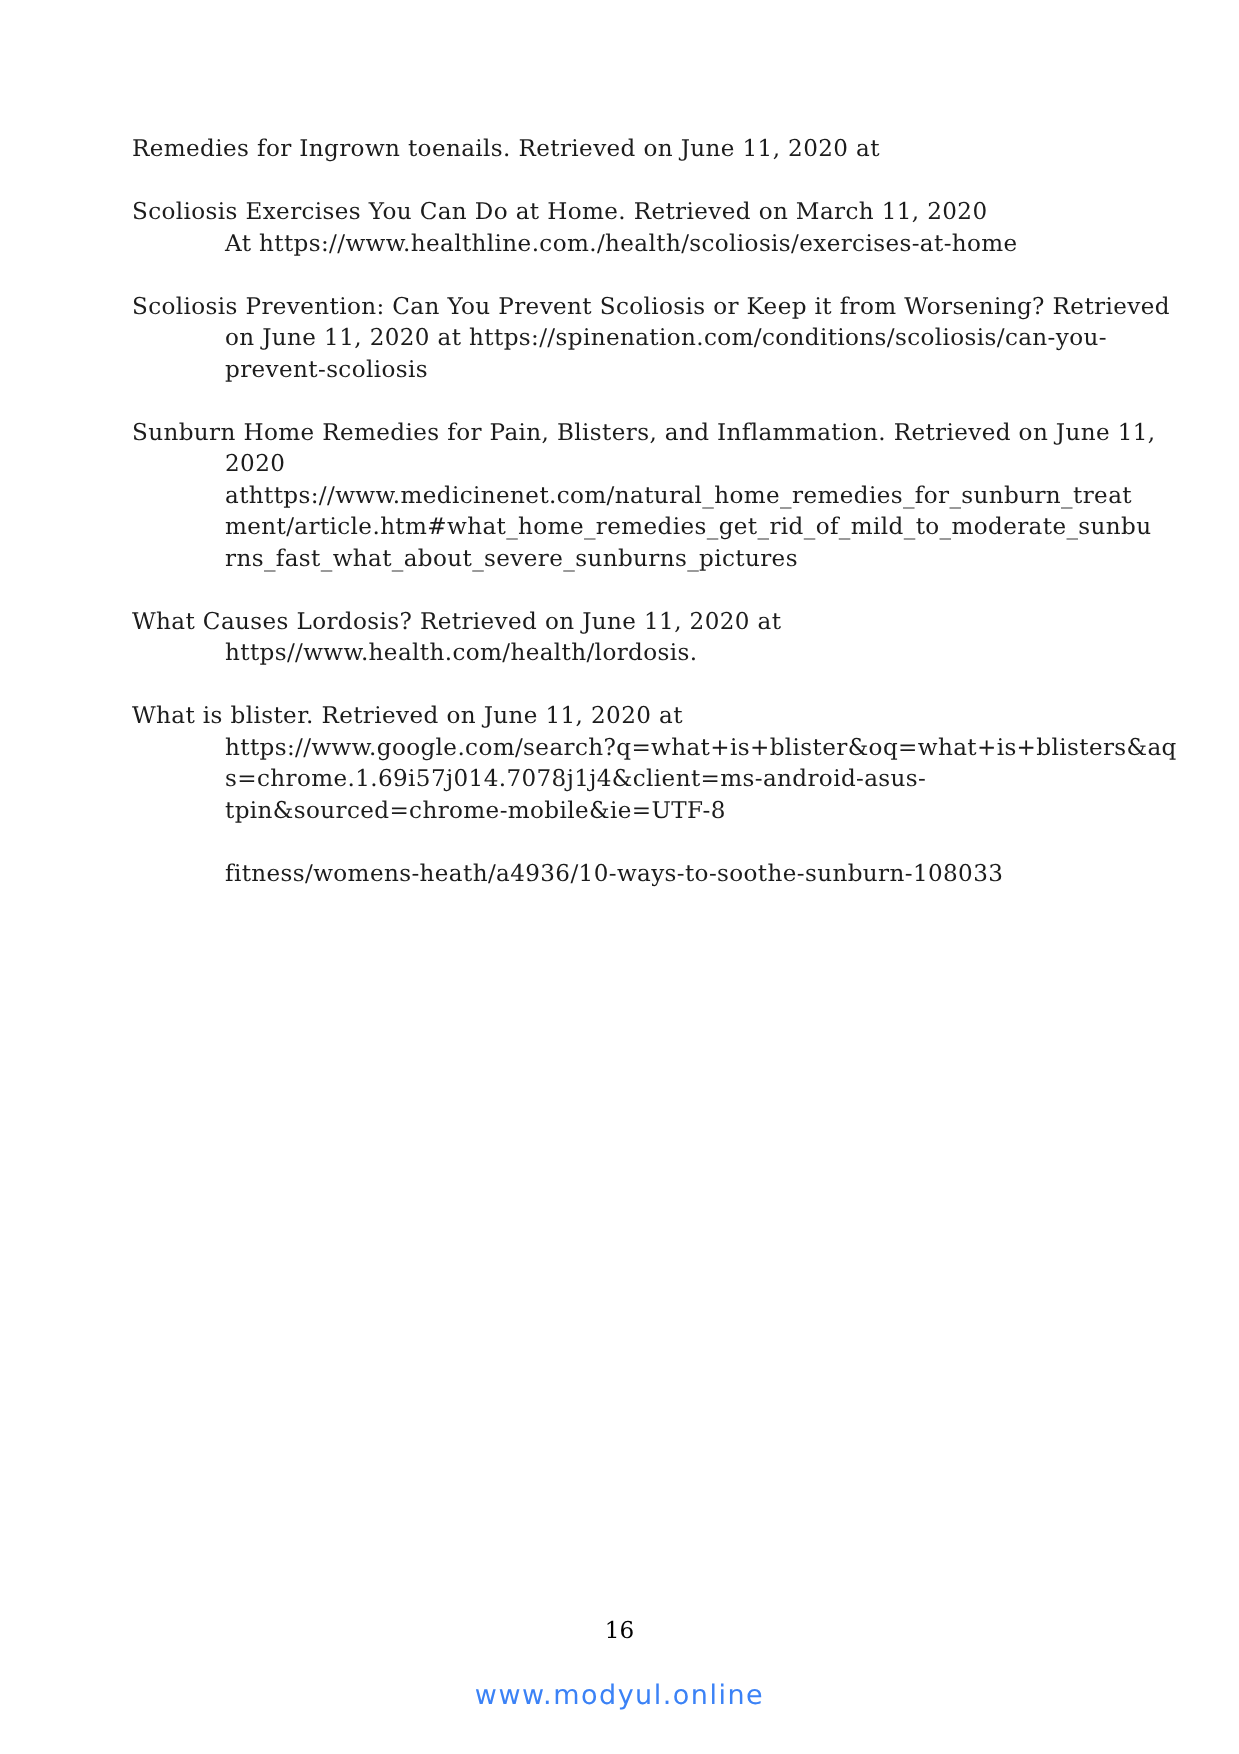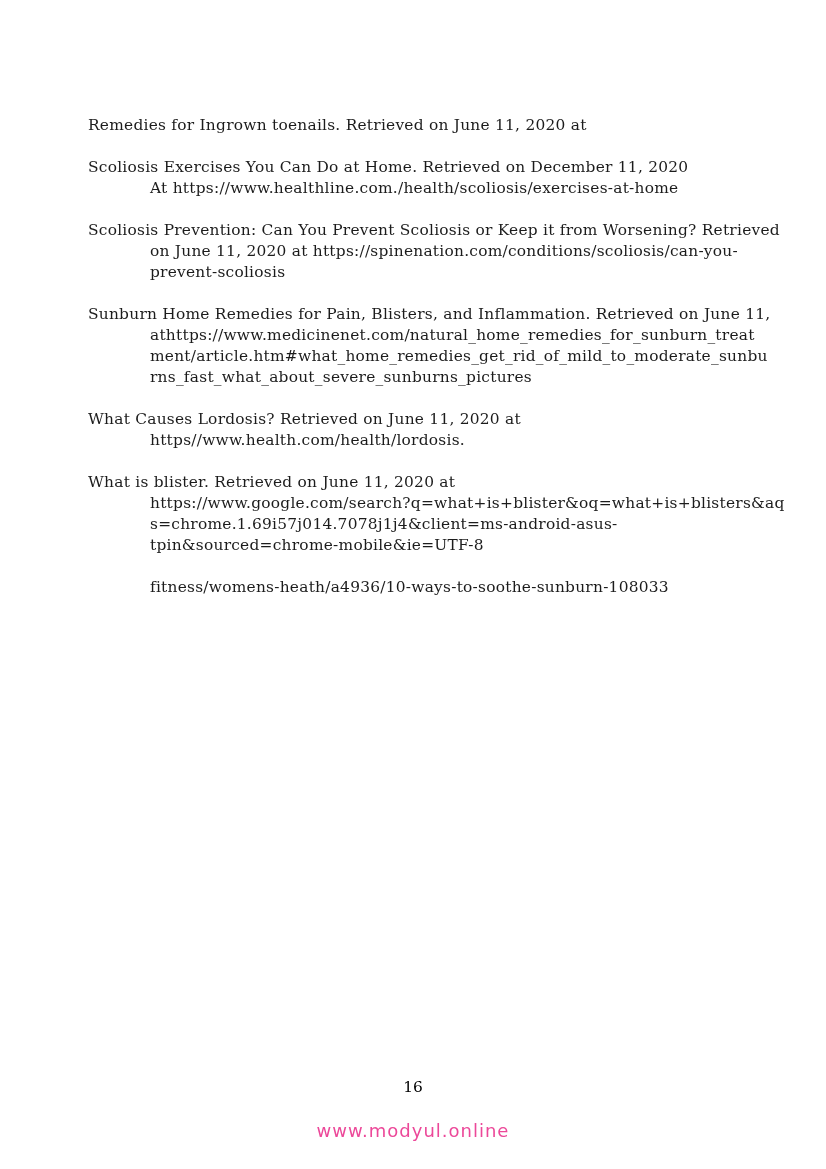--- a/index.html
+++ b/index.html
@@ -12,21 +12,21 @@
     font-family: "DejaVu Serif", serif;
   }
   .page {
     position: absolute;
     inset: 0;
     background: #ffffff;
   }
   .references {
     position: absolute;
     left: 88px;
-    top: 115px;
+    top: 89px;
     width: 690px;
     color: #1c1c1c;
   }
   .reference {
     margin: 0 0 21px 0;
   }
   .ref-line {
     font-size: 15.4px;
     line-height: 21px;
     letter-spacing: 0.25px;
@@ -48,43 +48,44 @@
   .watermark {
     position: absolute;
     top: 1120px;
     left: 0;
     width: 100%;
     text-align: center;
     font-family: "DejaVu Sans", sans-serif;
     font-size: 18px;
     line-height: 22px;
     letter-spacing: 1px;
-    color: #ec4899;
+    color: #3b82f6;
   }
 </style>
 </head>
 <body>
 
 <div class="page">
 
   <div class="references">
       <div class="reference">
         <div class="ref-line">Remedies for Ingrown toenails. Retrieved on June 11, 2020 at</div>
       </div>
       <div class="reference">
-        <div class="ref-line">Scoliosis Exercises You Can Do at Home. Retrieved on December 11, 2020</div>
+        <div class="ref-line">Scoliosis Exercises You Can Do at Home. Retrieved on March 11, 2020</div>
         <div class="ref-line cont">At https://www.healthline.com./health/scoliosis/exercises-at-home</div>
       </div>
       <div class="reference">
         <div class="ref-line">Scoliosis Prevention: Can You Prevent Scoliosis or Keep it from Worsening? Retrieved</div>
         <div class="ref-line cont">on June 11, 2020 at https://spinenation.com/conditions/scoliosis/can-you-</div>
         <div class="ref-line cont">prevent-scoliosis</div>
       </div>
       <div class="reference">
         <div class="ref-line">Sunburn Home Remedies for Pain, Blisters, and Inflammation. Retrieved on June 11,</div>
+        <div class="ref-line cont">2020</div>
         <div class="ref-line cont">athttps://www.medicinenet.com/natural_home_remedies_for_sunburn_treat</div>
         <div class="ref-line cont">ment/article.htm#what_home_remedies_get_rid_of_mild_to_moderate_sunbu</div>
         <div class="ref-line cont">rns_fast_what_about_severe_sunburns_pictures</div>
       </div>
       <div class="reference">
         <div class="ref-line">What Causes Lordosis? Retrieved on June 11, 2020 at</div>
         <div class="ref-line cont">https//www.health.com/health/lordosis.</div>
       </div>
       <div class="reference">
         <div class="ref-line">What is blister. Retrieved on June 11, 2020 at</div>

